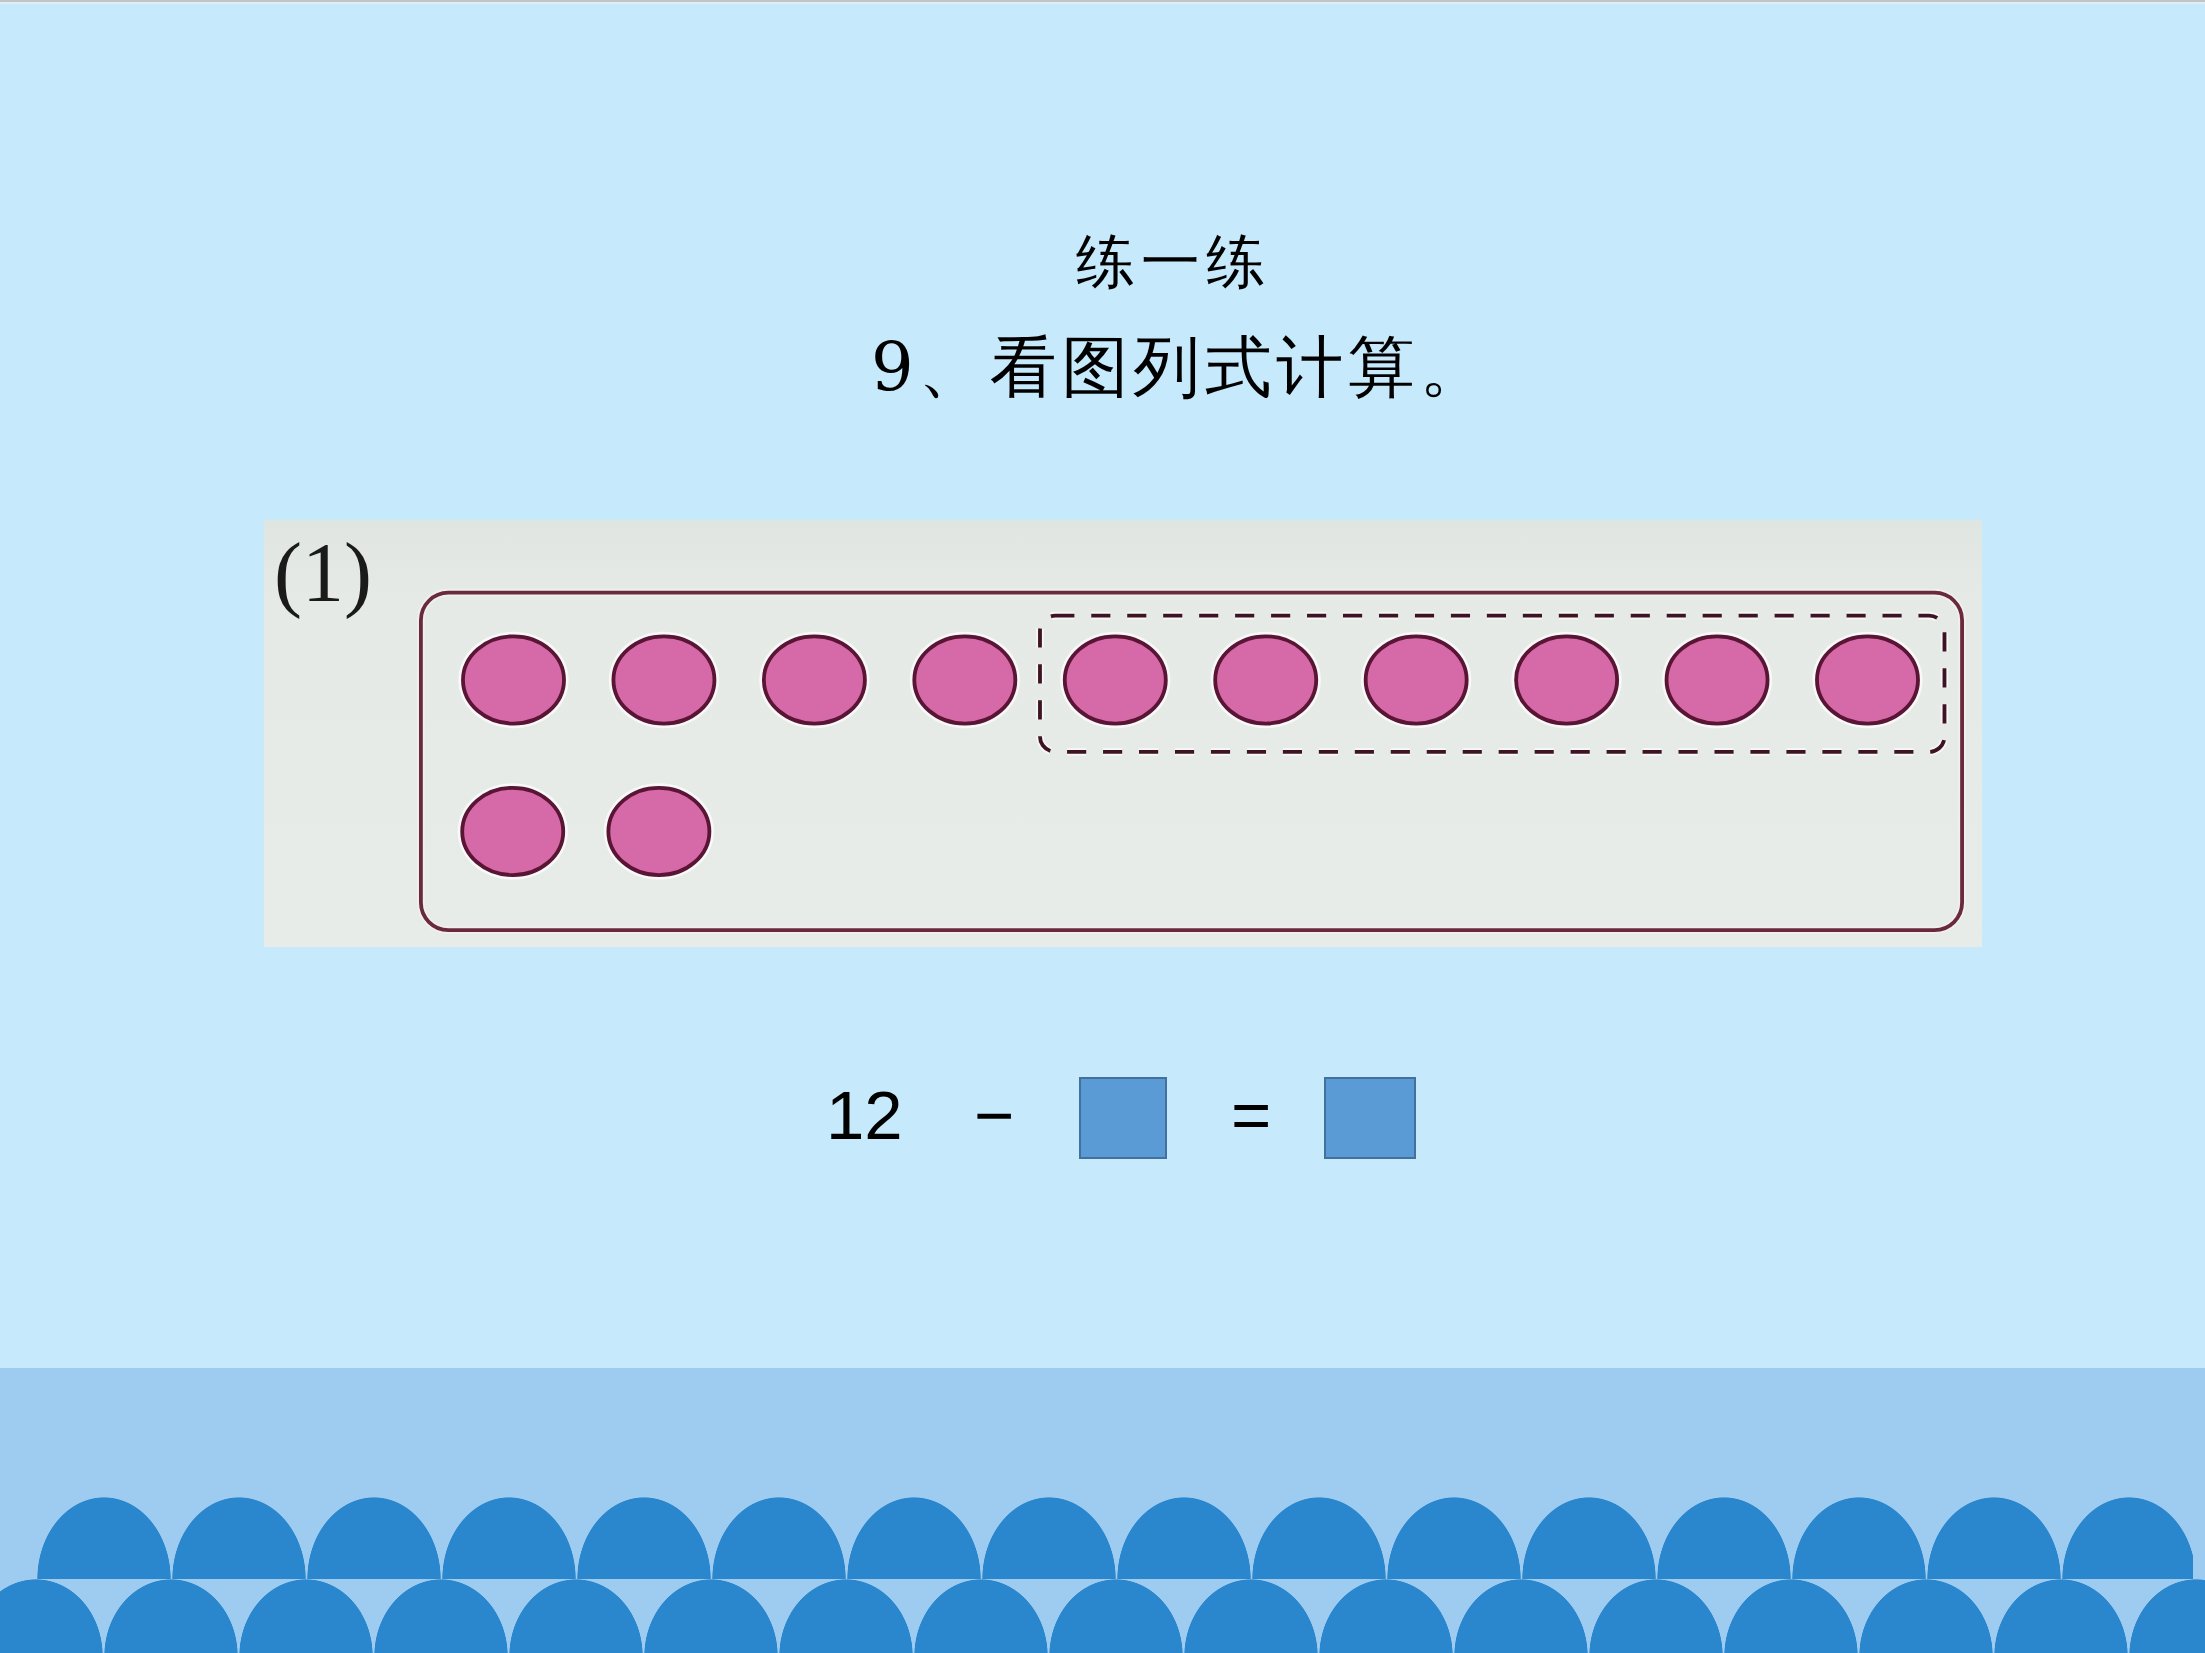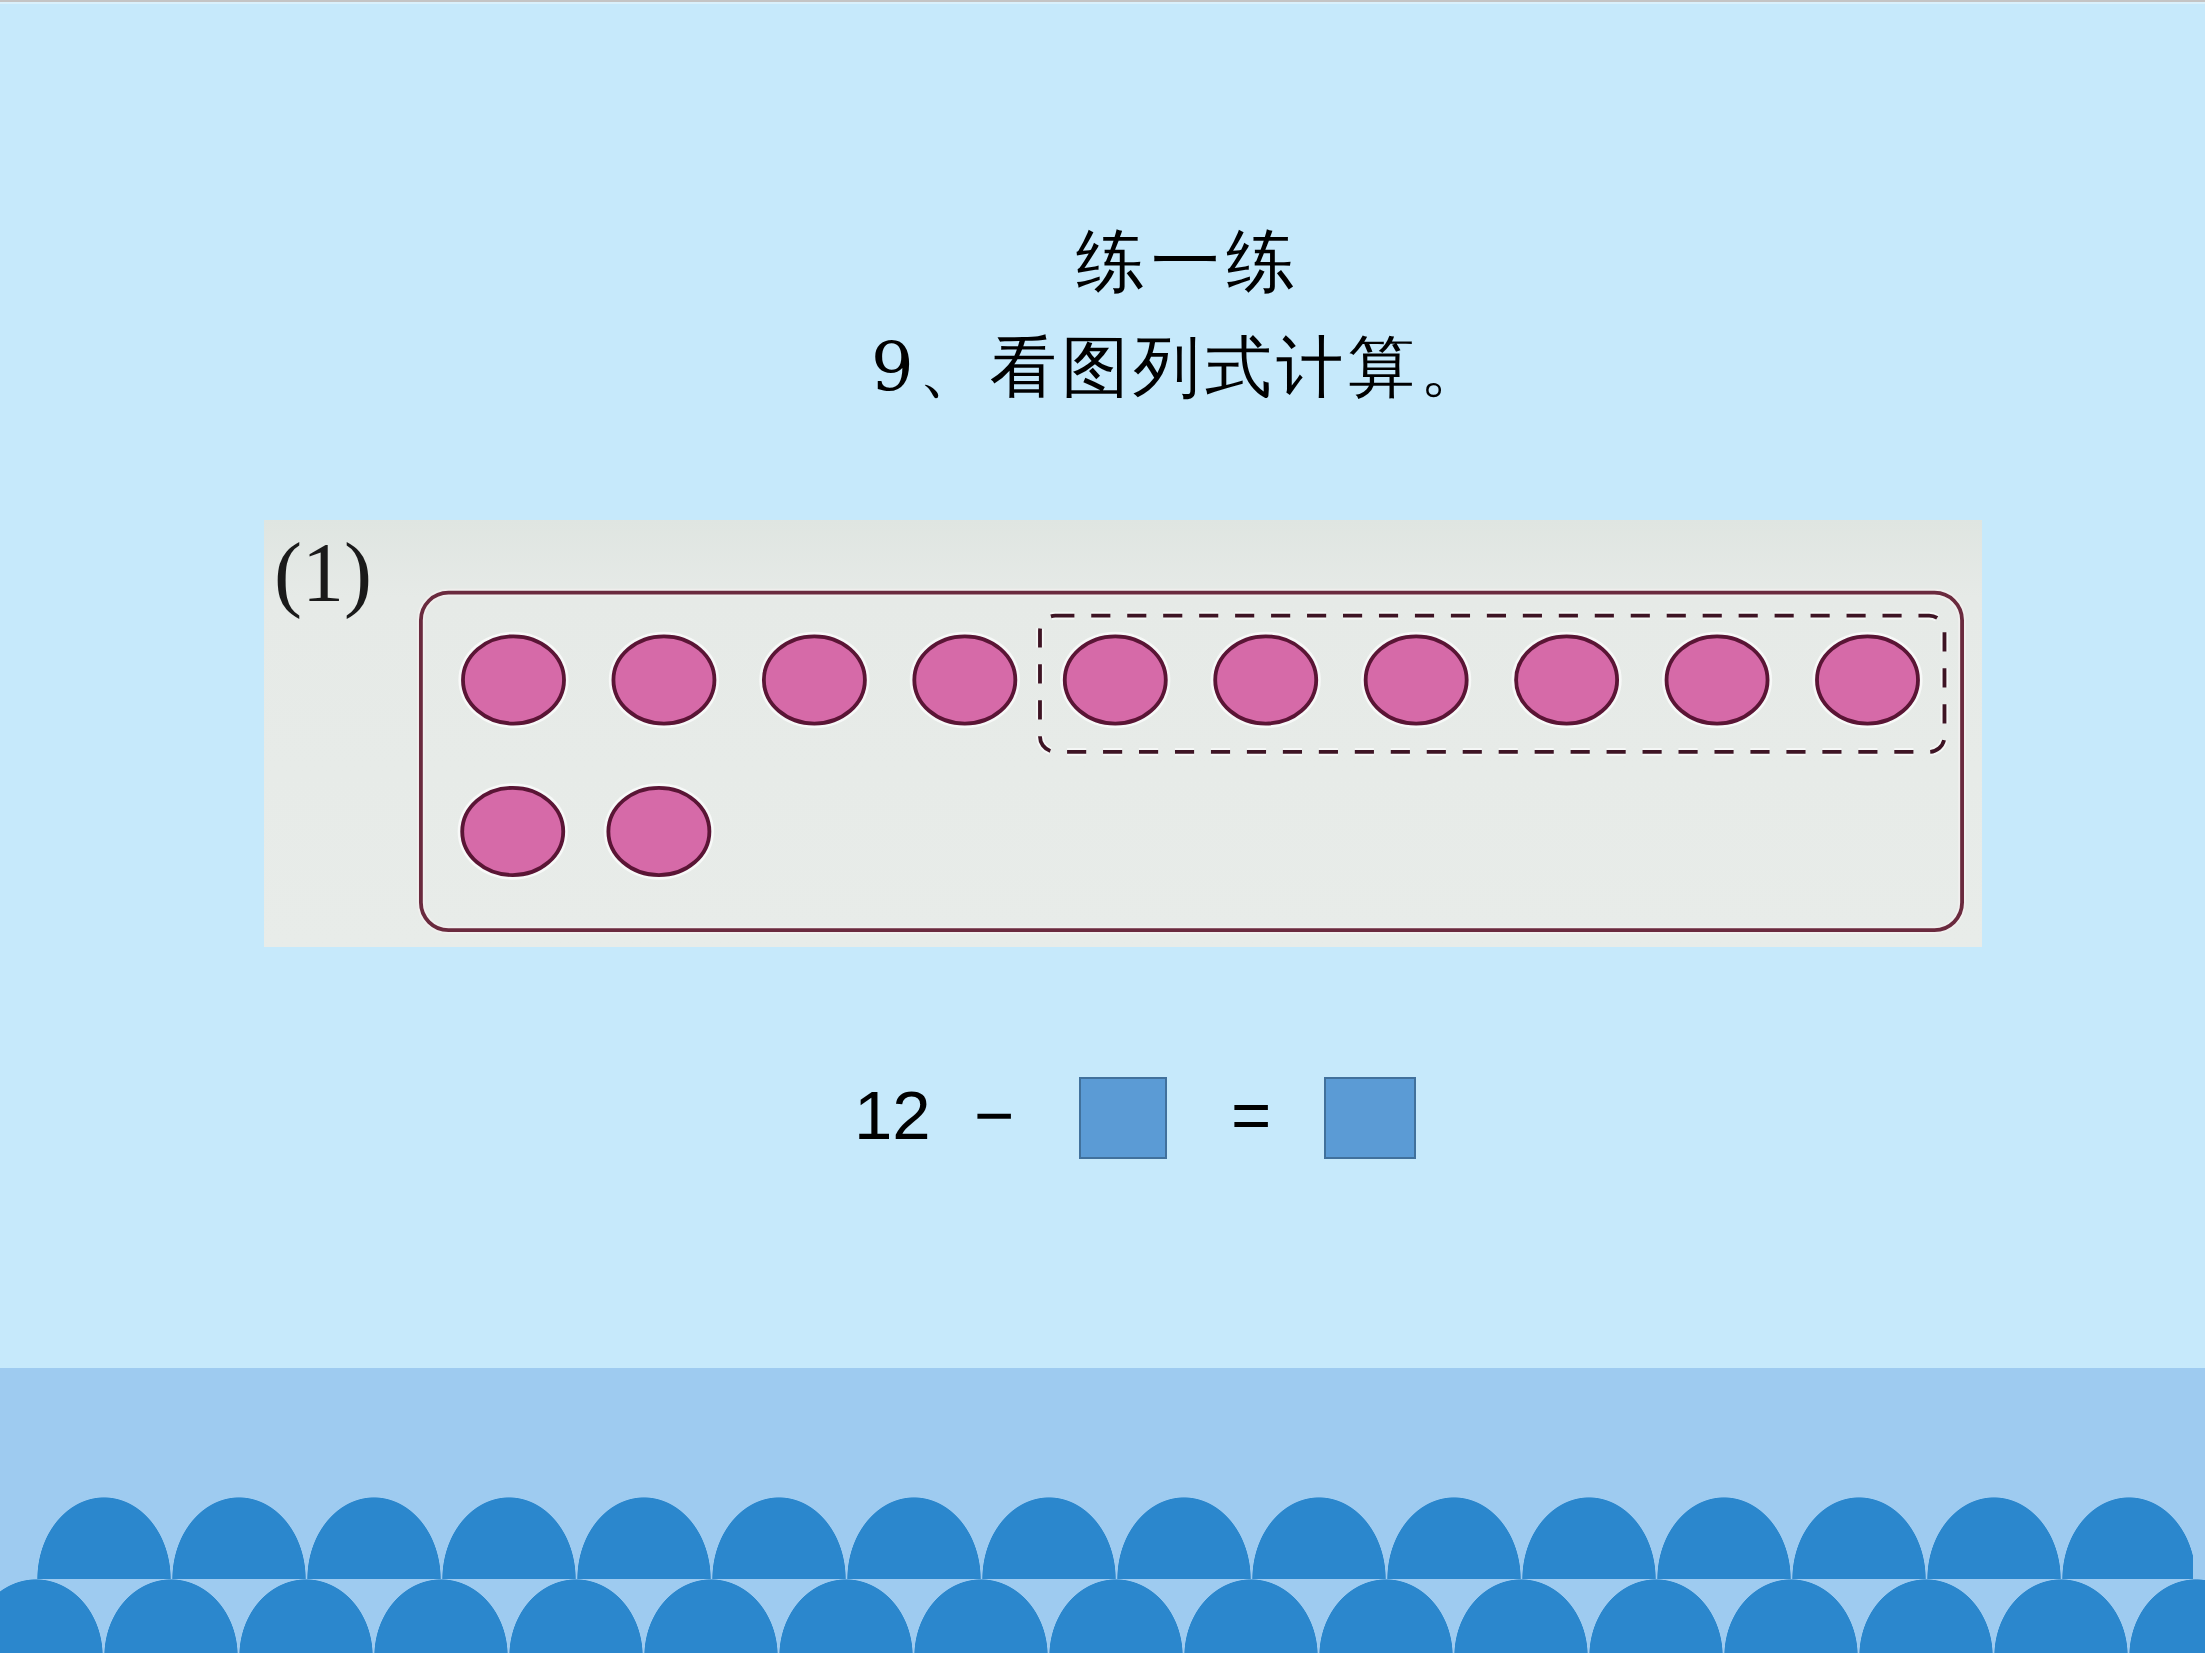--- a/index.html
+++ b/index.html
@@ -8,40 +8,40 @@
     background: #c6e9fb;
     font-family: "DejaVu Sans", sans-serif;
   }
   .top-rule { position: absolute; left: 0; top: 0; width: 2205px; height: 2.3px; background: #c4c4c4; }
   .top-rule-light { position: absolute; left: 0; top: 2.3px; width: 2205px; height: 1.5px; background: #d9f0fb; }
 
   .heading, .instruction {
     position: absolute; color: #000; white-space: nowrap;
     font-family: "DejaVu Serif", serif;
   }
-  .heading { left: 1076px; top: 227px; font-size: 69px; line-height: 69px; letter-spacing: 6.1px; }
+  .heading { left: 1076px; top: 227px; font-size: 59px; line-height: 69px; letter-spacing: 6.1px; }
   .instruction { left: 871px; top: 334px; font-size: 67px; line-height: 67px; letter-spacing: 4.6px; }
 
   .photo {
     position: absolute; left: 264px; top: 520px; width: 1718px; height: 427px;
     background: linear-gradient(180deg, #dfe5e1 0%, #e6eae7 18%, #e8ece9 100%);
     overflow: hidden;
   }
   .photo svg { position: absolute; left: 0; top: 0; }
   .fig-label {
     position: absolute; left: 10px; top: 10.7px;
     font-family: "Liberation Serif", serif; font-size: 84px; line-height: 84px;
     color: #1a1a1a; white-space: nowrap;
   }
 
   .eq-text {
     position: absolute; top: 1081px; font-family: "Liberation Sans", sans-serif;
     font-size: 69px; line-height: 69px; color: #000; white-space: nowrap;
   }
-  .eq-minuend { left: 826px; margin-left: 28px; }
+  .eq-minuend { left: 826px; }
   .eq-operator { left: 974px; }
   .eq-equals { left: 1231px; }
   .answer-box {
     position: absolute; top: 1077px; height: 82px; box-sizing: border-box;
     background: #5b9bd5; border: 2.3px solid #41719c;
   }
   .answer-box-1 { left: 1079px; width: 88px; }
   .answer-box-2 { left: 1324px; width: 92px; }
 
   .band { position: absolute; left: 0; top: 1368px; width: 2205px; height: 286px; background: #9ecbf0; }

